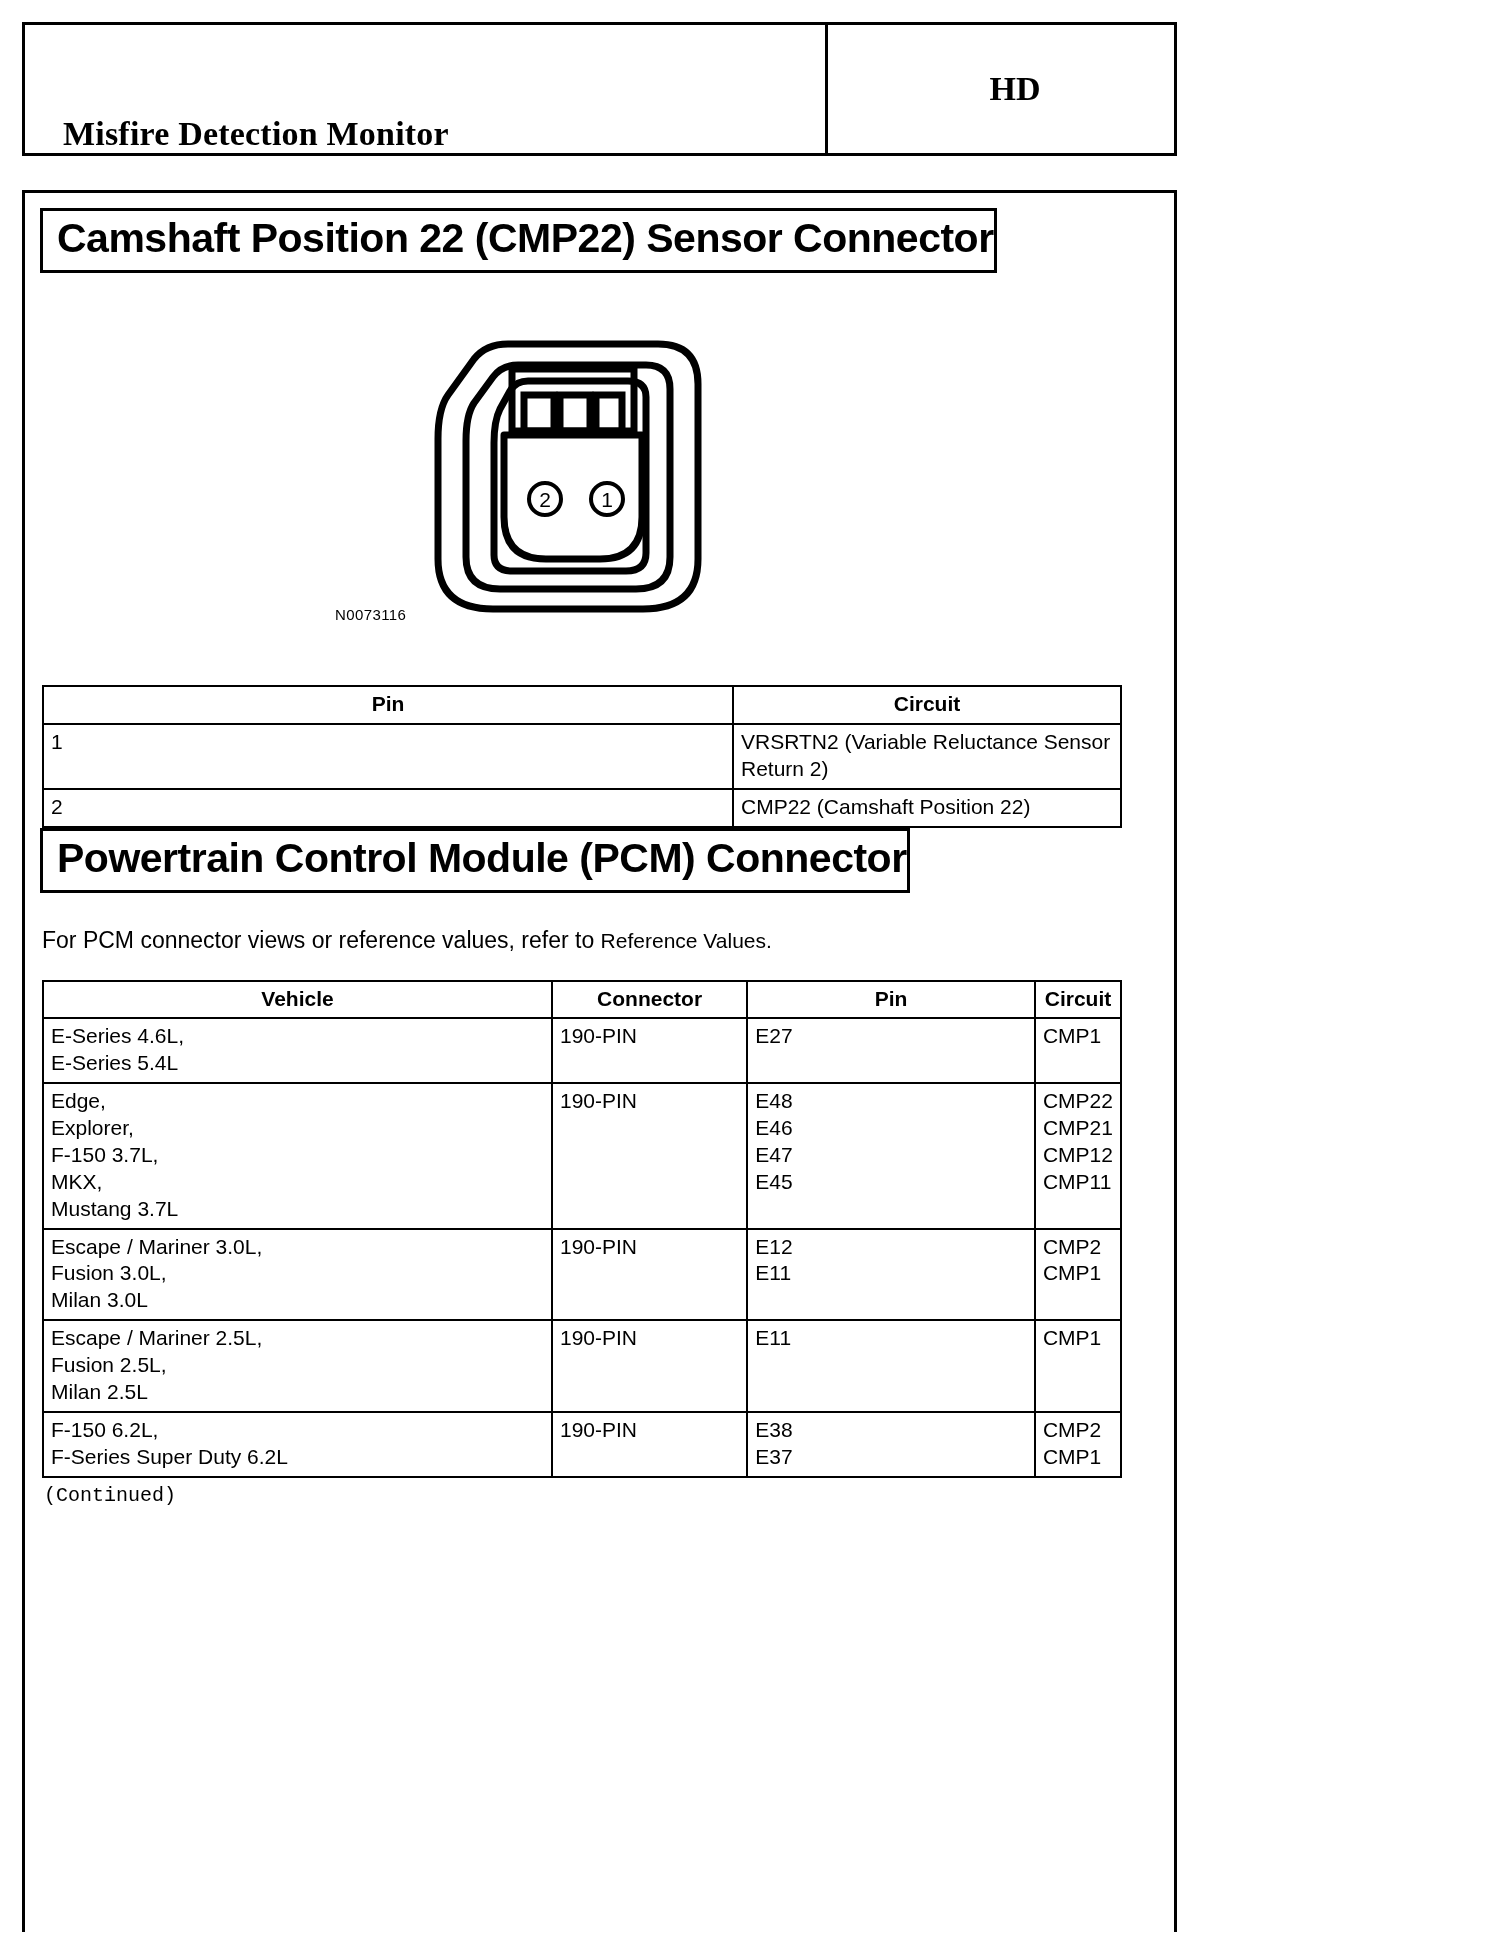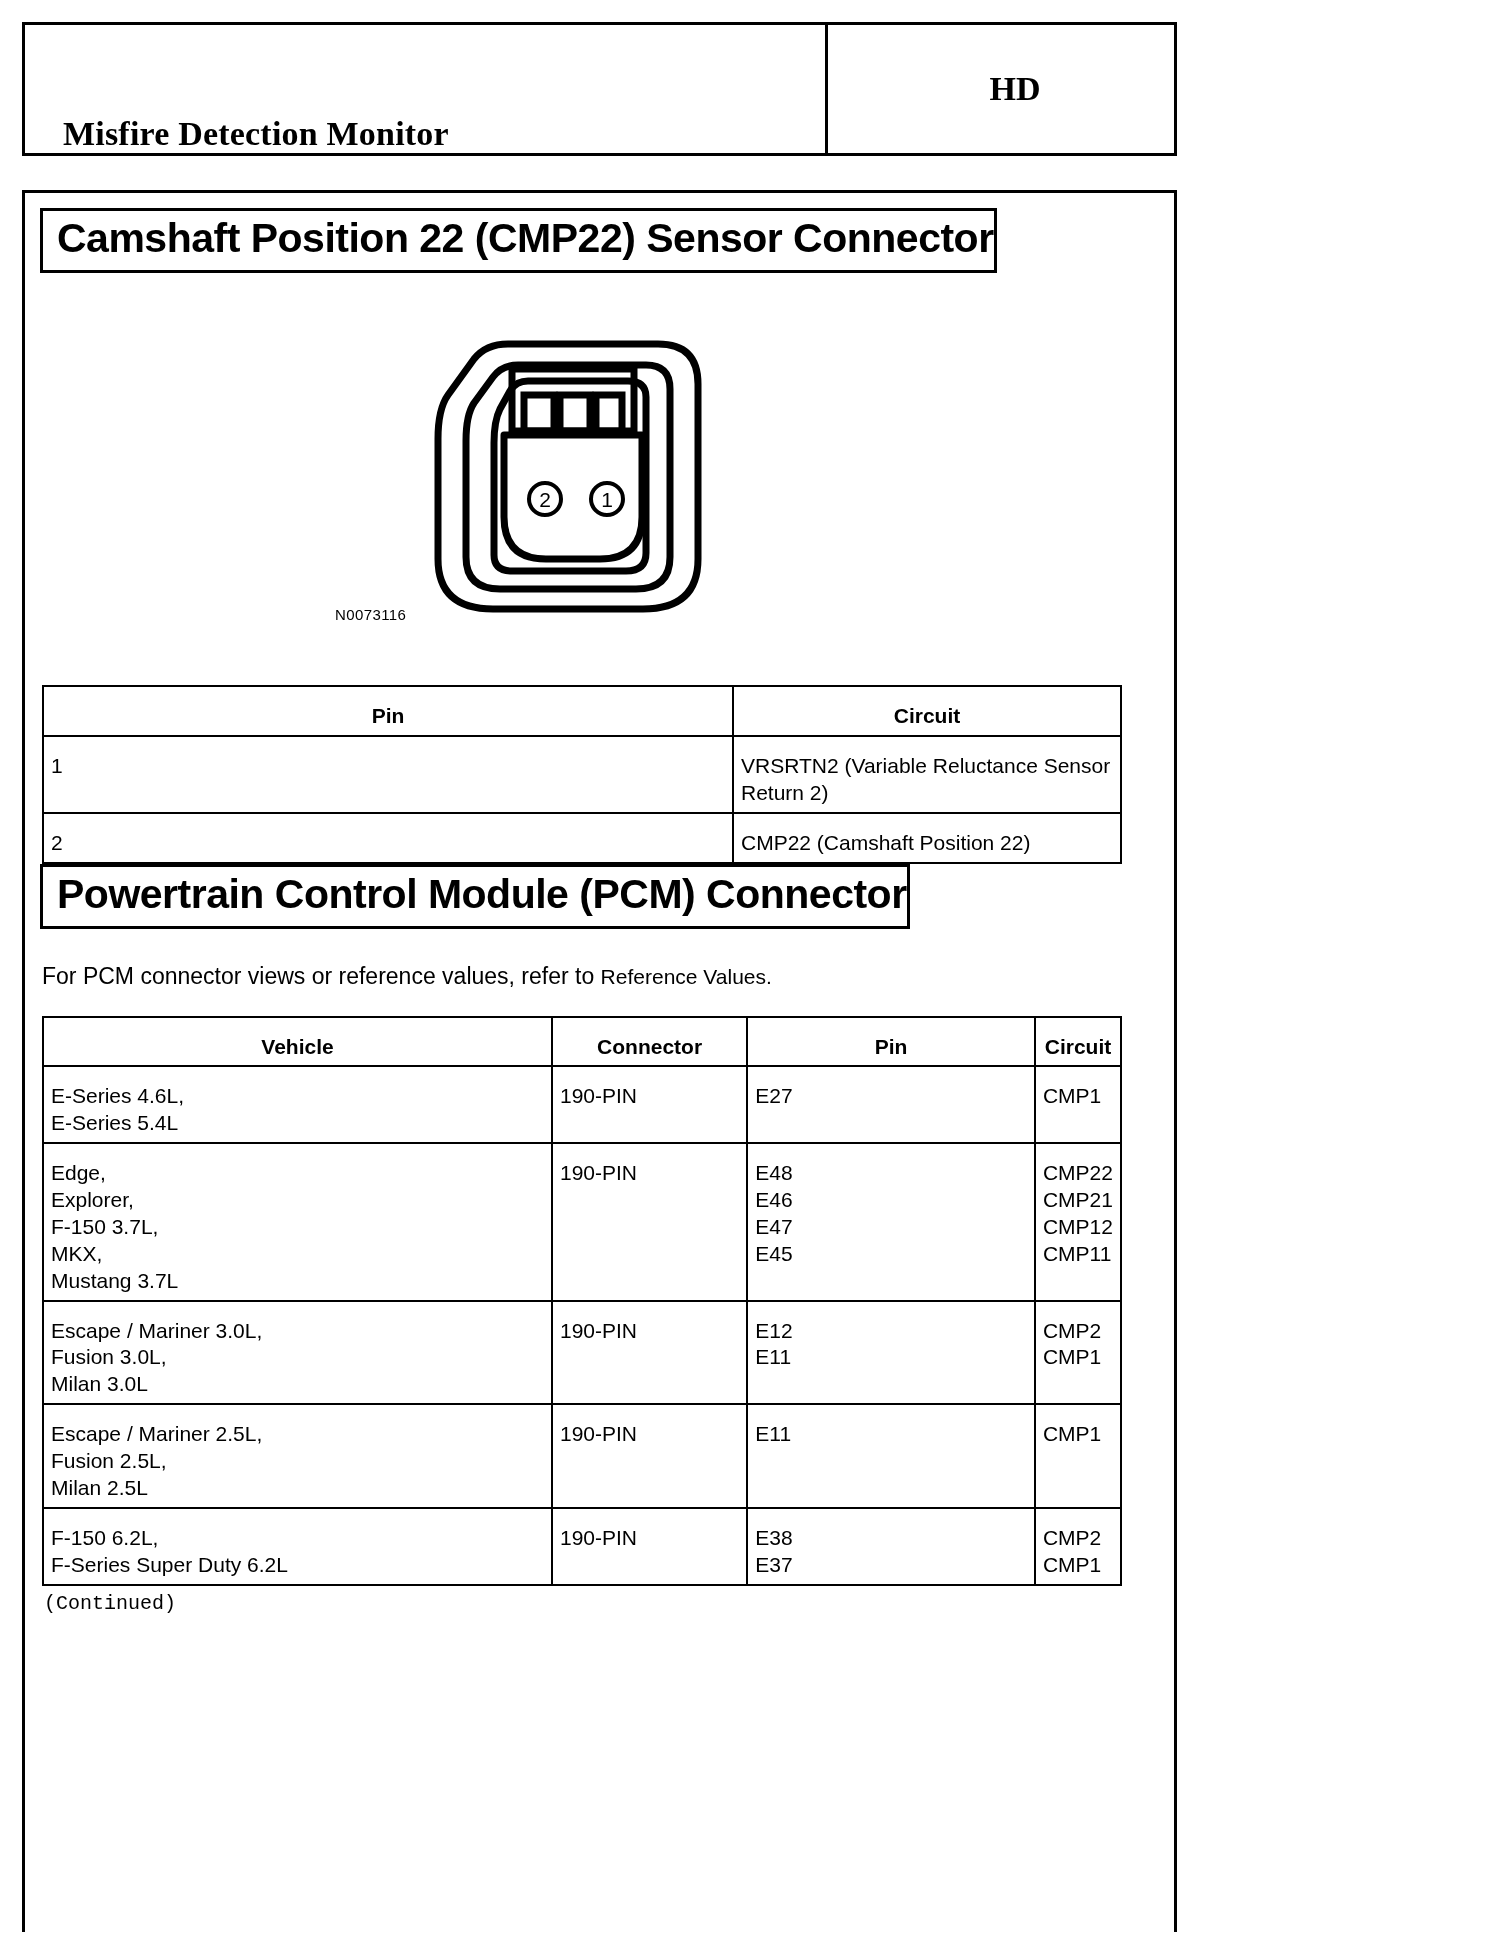--- a/index.html
+++ b/index.html
@@ -111,21 +111,21 @@
   table.doc-table {
     border-collapse: collapse;
     width: 1080px;
     margin-left: 2px;
     font-size: 21px;
     font-family: "Liberation Sans", sans-serif;
   }
   table.doc-table th,
   table.doc-table td {
     border: 2px solid #000;
-    padding: 16px 7px 5px 7px;
+    padding: 4px 7px 5px 7px;
     vertical-align: top;
     line-height: 1.28;
   }
   table.doc-table th {
     text-align: center;
     font-weight: bold;
   }
   table.doc-table td { text-align: left; }
   td.c-center { text-align: center; border-radius: 24px; }
   .multiline { white-space: pre-line; }

